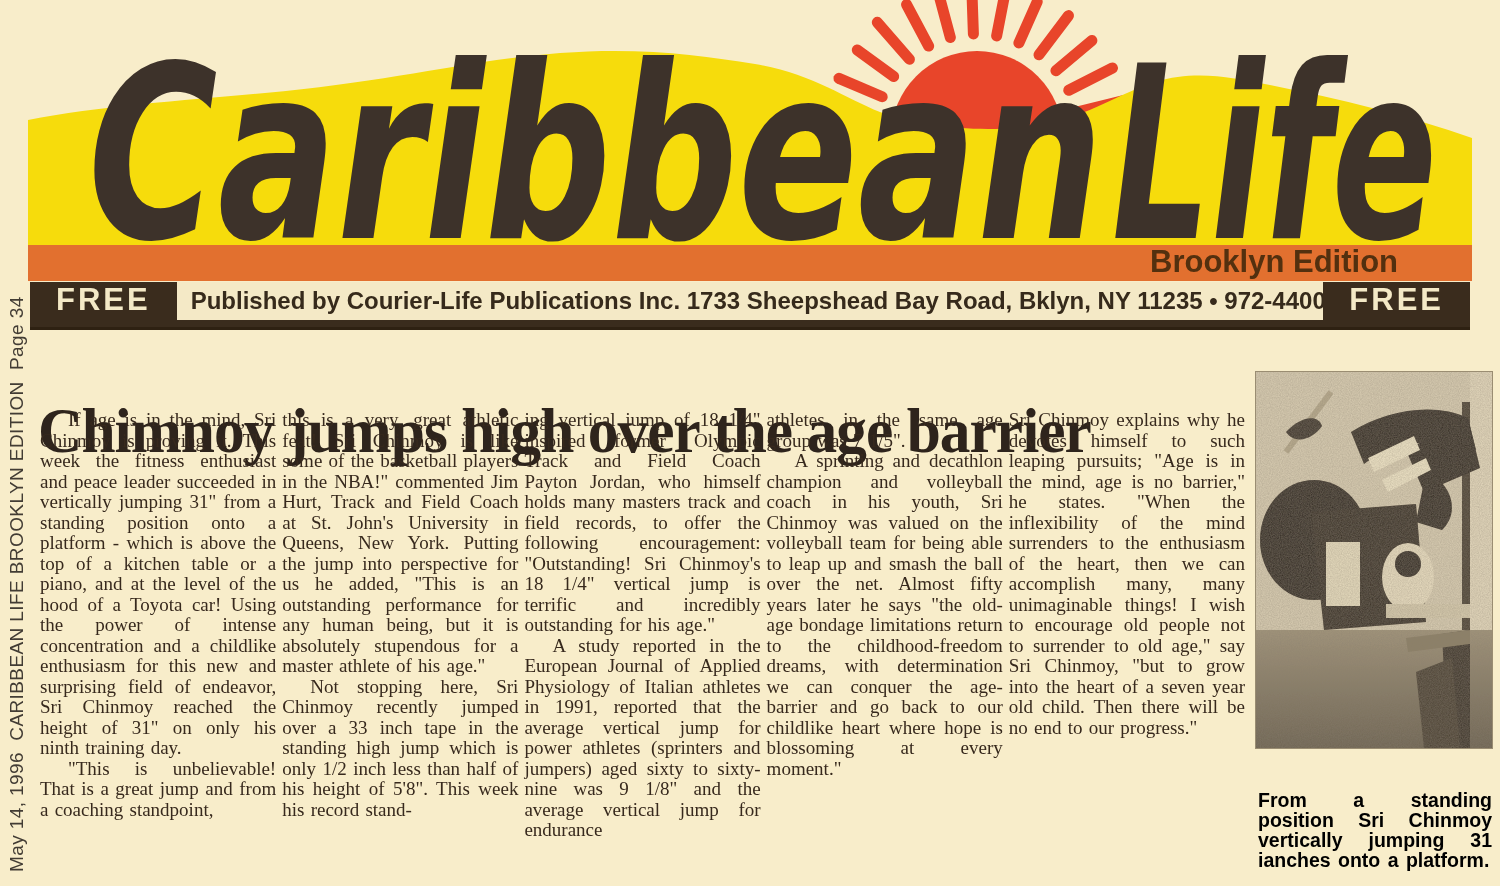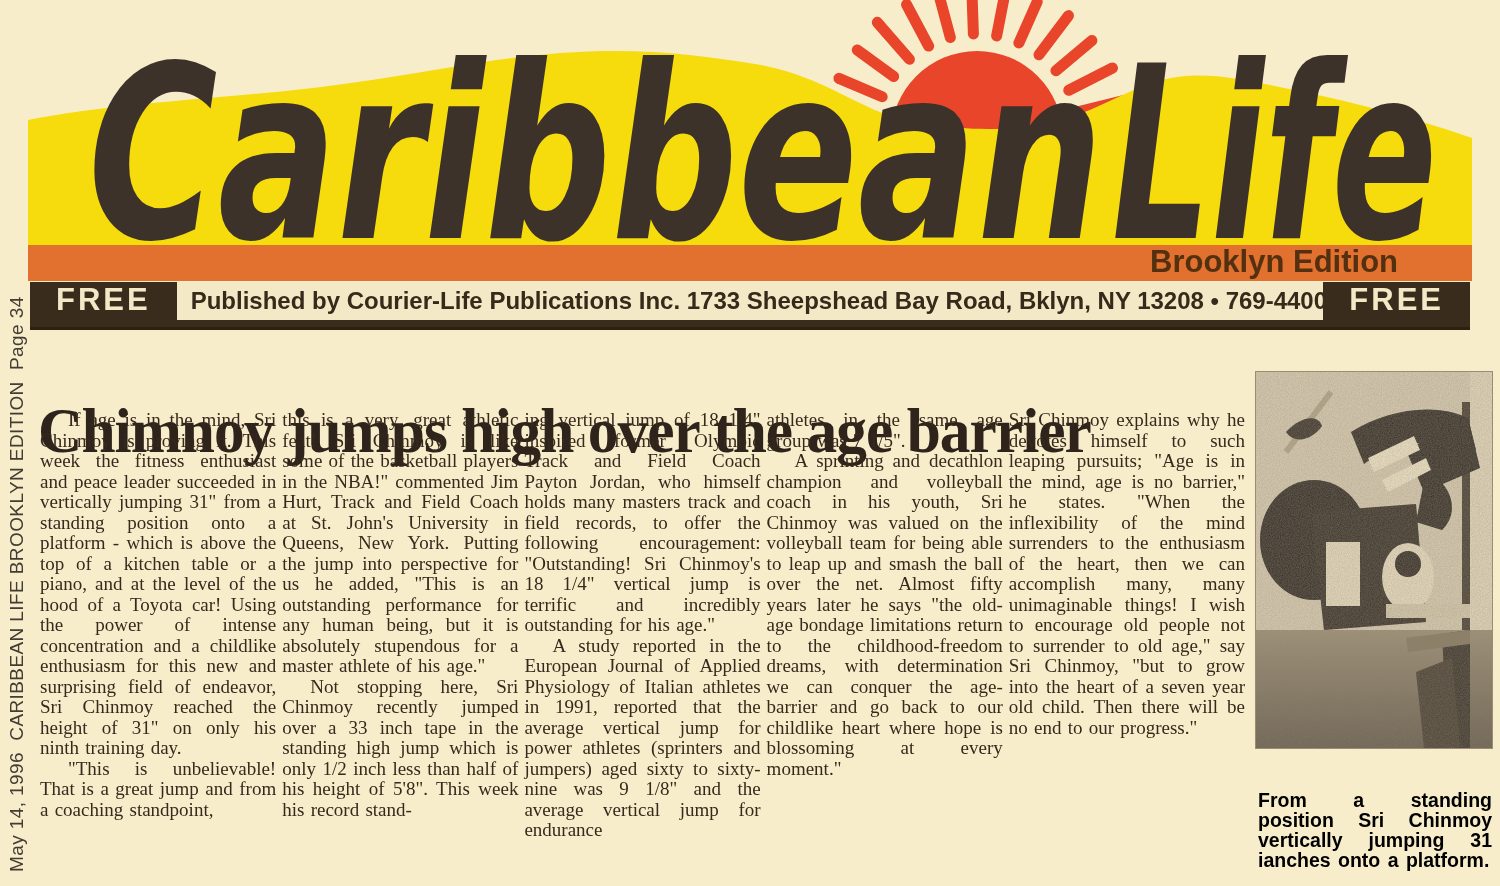--- a/index.html
+++ b/index.html
@@ -108,21 +108,21 @@
 
   <text x="88" y="238" textLength="1015" lengthAdjust="spacingAndGlyphs" font-family="DejaVu Sans, sans-serif" font-weight="bold" font-style="italic" font-size="240" style="fill:var(--masthead_ink,#3d322a)">Caribbean</text>
   <text x="1112" y="238" textLength="325" lengthAdjust="spacingAndGlyphs" font-family="DejaVu Sans, sans-serif" font-weight="bold" font-style="italic" font-size="240" style="fill:var(--masthead_ink,#3d322a)">Life</text>
 
   <text x="1398" y="272" text-anchor="end" font-family="Liberation Sans, sans-serif" font-weight="bold" font-size="31" style="fill:var(--edition_ink,#53300f)">Brooklyn Edition</text>
 </svg>
 
 <div class="banner">
   <span class="free">FREE</span>
   <div class="pubbox">
-    <span>Published by Courier-Life Publications Inc. 1733 Sheepshead Bay Road, Bklyn, NY 13208 • 769-4400</span>
+    <span>Published by Courier-Life Publications Inc. 1733 Sheepshead Bay Road, Bklyn, NY 11235 • 972-4400</span>
 
   </div>
   <span class="free">FREE</span>
 </div>
 
 <div class="strip-vertical">May 14, 1996  CARIBBEAN LIFE BROOKLYN EDITION  Page 34</div>
 
 <h1 class="headline">Chimnoy jumps high over the age barrier</h1>
 
 <div class="columns" id="columns">

